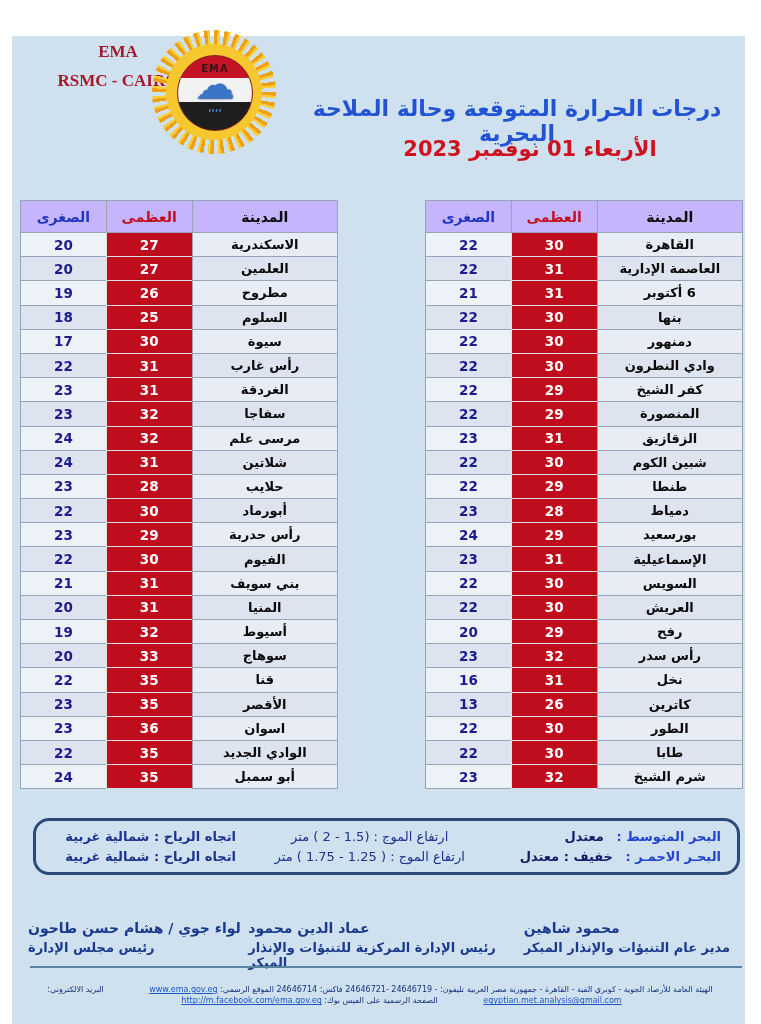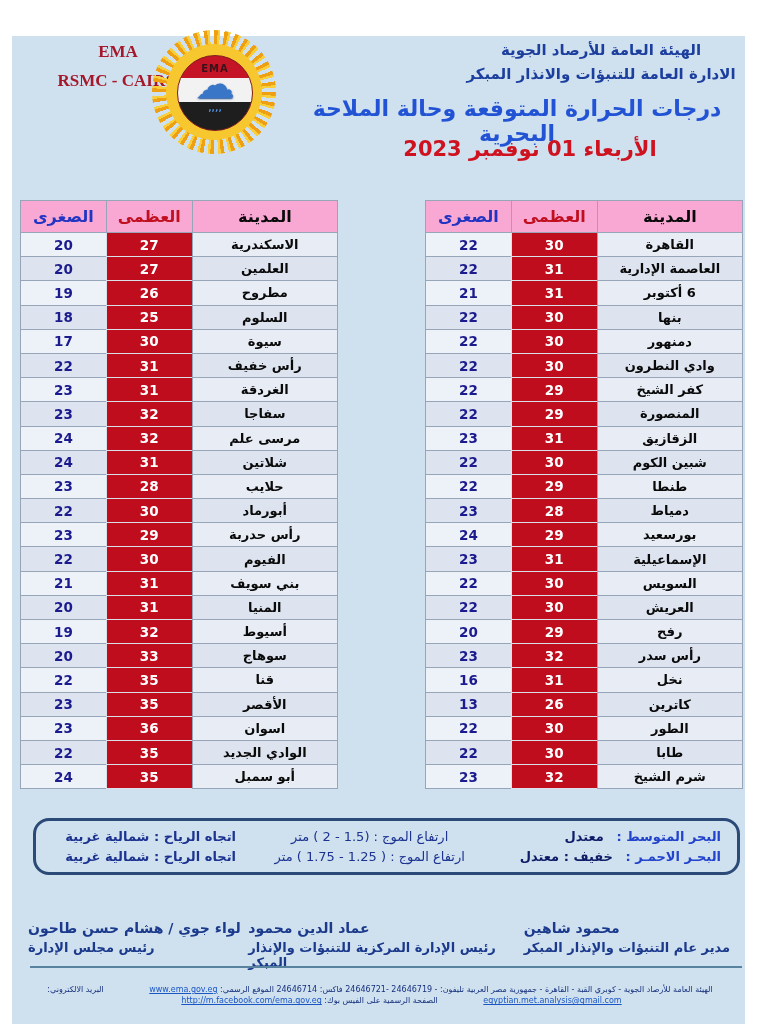--- a/index.html
+++ b/index.html
@@ -34,21 +34,21 @@
          color:#2153d4;font-weight:bold;font-size:22px;}
   .date {position:absolute;left:301px;top:137px;width:458px;text-align:center;direction:rtl;
          color:#cf1220;font-weight:bold;font-size:21px;}
 
   
   table.wtable{position:absolute;top:200px;width:318px;border-collapse:collapse;table-layout:fixed;
                direction:rtl;background:#e9eef6;border:1.5px solid #7f8da0;}
   table.wtable.tleft{left:20px;}
   table.wtable.tright{left:425px;}
   .wtable th,.wtable td{border:1px solid #97a5b8;padding:0;text-align:center;}
-  .wtable thead th{height:31px;background:#f9a8d4;font-size:16px;font-weight:bold;}
+  .wtable thead th{height:31px;background:#c4b5fd;font-size:14px;font-weight:bold;}
   th.h-city{width:46%;color:#0a0a0a;}
   th.h-max{width:27%;color:#c01020;margin-left:48px;}
   th.h-min{width:27%;color:#2134c2;}
   .wtable td{height:23.2px;font-weight:bold;font-size:13px;}
   td.city{color:#0a0a0a;background:#e7ecf5;}
   td.min{color:#1b1b8e;font-size:13.5px;background:#edf1f8;}
   td.max{background:#c00d1e;color:#ffffff;font-size:13.5px;border-color:#d9e0ea;}
   .wtable tr:nth-child(even) td.city,
   .wtable tr:nth-child(even) td.min{background:#dde4ef;}
 
@@ -93,24 +93,20 @@
   <div class="sun">
     <div class="sun-rays"></div>
     <div class="sun-disc"></div>
     <div class="emblem">
       <div class="emblem-ema">EMA</div>
       <div class="cloud">☁</div>
       <div class="rain">٬٬٬٬</div>
     </div>
   </div>
 
-  <div class="org-ar">
-    <div>الهيئة العامة للأرصاد الجوية</div>
-    <div>الادارة العامة للتنبؤات والانذار المبكر</div>
-  </div>
 
   <div class="title">درجات الحرارة المتوقعة وحالة الملاحة البحرية</div>
   <div class="date">الأربعاء 01 نوفمبر 2023</div>
 
   <table class="wtable tleft">
     <thead>
       <tr>
         <th class="h-city">المدينة</th>
         <th class="h-max">العظمى</th>
         <th class="h-min">الصغرى</th>
@@ -136,21 +132,21 @@
           <td class="city">السلوم</td>
           <td class="max">25</td>
           <td class="min">18</td>
         </tr>
         <tr>
           <td class="city">سيوة</td>
           <td class="max">30</td>
           <td class="min">17</td>
         </tr>
         <tr>
-          <td class="city">رأس خفيف</td>
+          <td class="city">رأس غارب</td>
           <td class="max">31</td>
           <td class="min">22</td>
         </tr>
         <tr>
           <td class="city">الغردقة</td>
           <td class="max">31</td>
           <td class="min">23</td>
         </tr>
         <tr>
           <td class="city">سفاجا</td>

